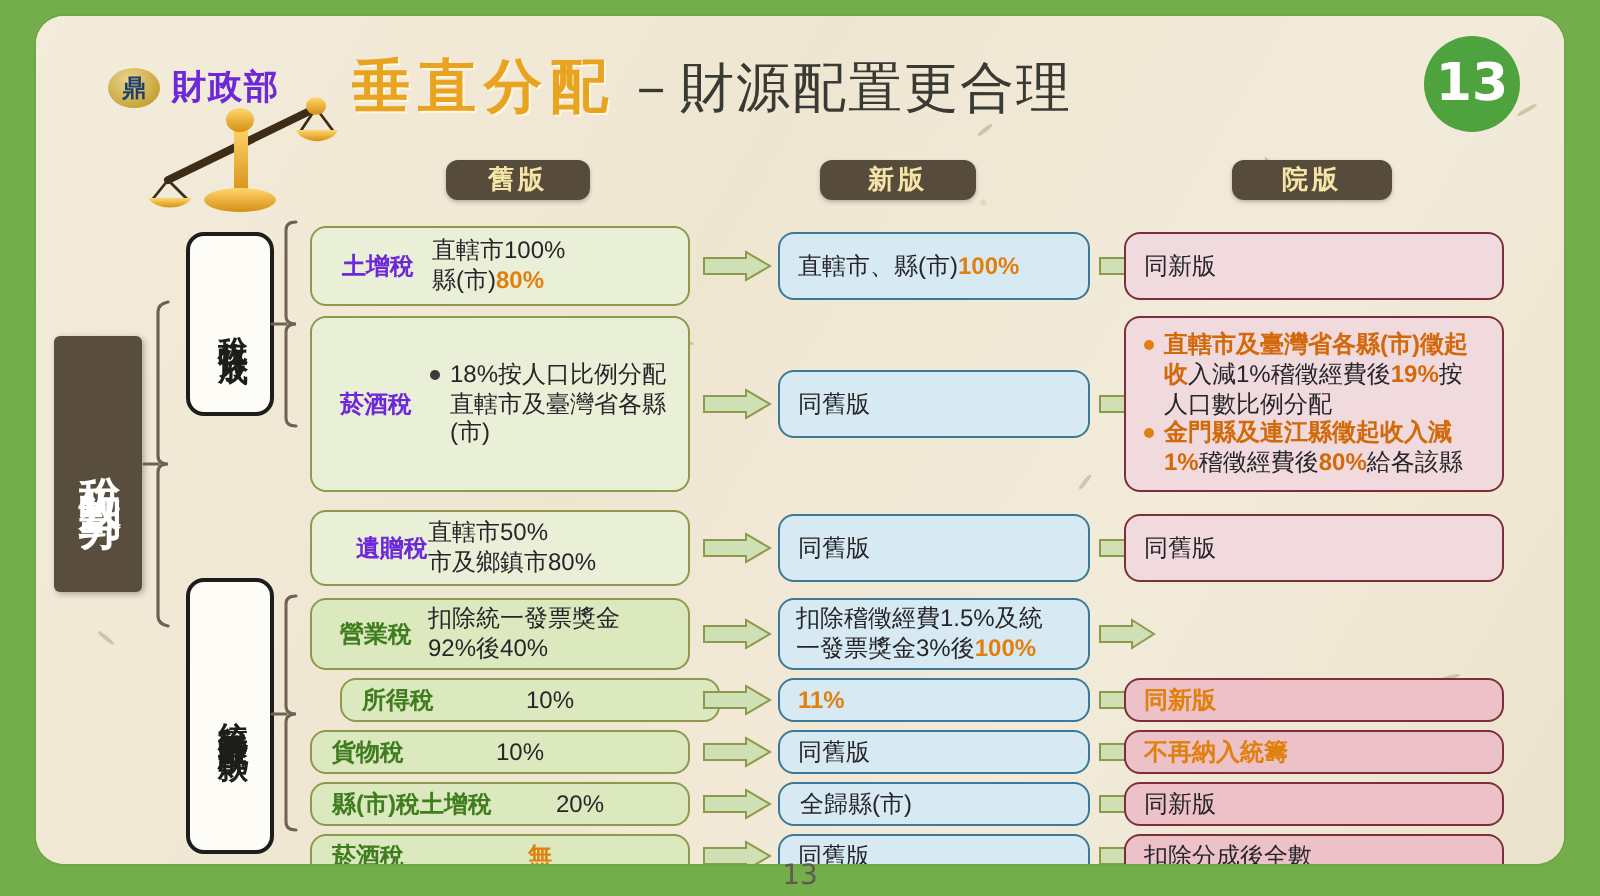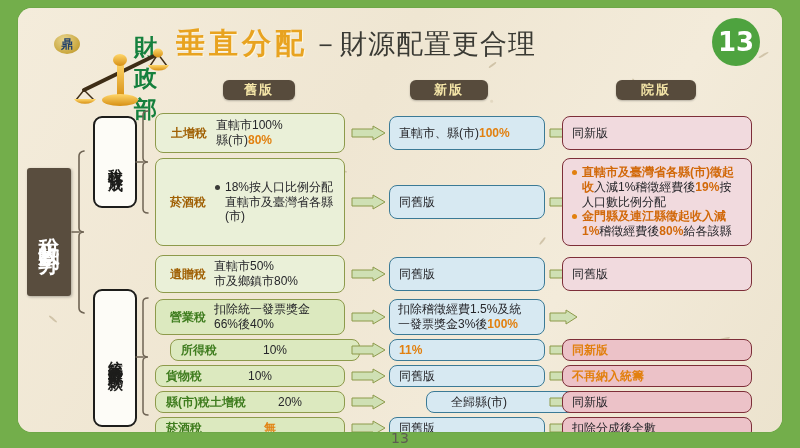--- a/index.html
+++ b/index.html
@@ -30,23 +30,22 @@
 
   
   .logo-wrap{position:absolute;left:26px;top:14px;width:130px;height:72px;}
   .seal{
     position:absolute;left:10px;top:12px;width:26px;height:20px;border-radius:50%;
     background:radial-gradient(ellipse at 40% 30%,#e8d58f,#c9a63c 70%,#a8832a);
     display:flex;align-items:center;justify-content:center;
     font-size:12px;color:#1f3f6b;font-weight:bold;line-height:1;
   }
   .ministry{
-    position:absolute;left:42px;top:10px;font-size:23px;color:#15803d;font-weight:bold;
+    position:absolute;left:42px;top:10px;font-size:17px;color:#6d28d9;font-weight:bold;
     letter-spacing:1px;
-    margin-left:48px;
   }
   .scale-svg{position:absolute;left:28px;top:22px;}
 
   .title{
     position:absolute;left:158px;top:6px;width:560px;height:60px;
     display:flex;align-items:center;
   }
   .title-main{
     font-family:"DejaVu Serif","Liberation Serif",serif;
     font-size:29px;color:#e8a320;font-weight:bold;letter-spacing:4px;
@@ -92,21 +91,21 @@
   }
   .old{
     border:1.6px solid #8d9a4b;background:#eaf0d8;
   }
   .old.mid{background:#dce9bf;}
   .new{border:1.6px solid #3b7a96;background:#d7e9f2;}
   .yuan{border:1.6px solid #7d2e38;background:#f1dade;}
   .yuan.strong{background:#ecc2c8;}
 
   .tax{
-    color:#a16207;font-weight:bold;font-size:12px;white-space:nowrap;
+    color:#6d28d9;font-weight:bold;font-size:12px;white-space:nowrap;
   }
   .tax.green{color:#3f7d1f;}
   .txt{font-size:12px;color:#26262a;line-height:1.25;}
   .hl{color:#e2800f;font-weight:bold;}
   .ob{color:#d2690a;font-weight:bold;}
 
   ul.bul{margin:0;padding:0 0 0 11px;list-style:none;}
   ul.bul li{position:relative;line-height:1.22;margin:0;}
   ul.bul li:before{
     content:"";position:absolute;left:-10px;top:5px;width:5px;height:5px;border-radius:50%;
@@ -231,21 +230,21 @@
     <path d="M1 4 H17 V1 L28 8 L17 15 V12 H1 Z" fill="#cfe0b4" stroke="#8d9a4b" stroke-width="1"></path>
   </svg>
   <div class="box yuan" style="left:544px;top:150px;width:190px;height:88px;padding:0 8px;">
     <ul class="bul txt orange" style="flex:1;">
       <li><span class="ob">直轄市及臺灣省各縣(市)徵起收</span>入減1%稽徵經費後<span class="ob">19%</span>按人口數比例分配</li>
       <li><span class="ob">金門縣及連江縣徵起收入減1%</span>稽徵經費後<span class="ob">80%</span>給各該縣</li>
     </ul>
   </div>
 
   <div class="box old" style="left:137px;top:247px;width:190px;height:38px;padding:0 6px;">
-    <span class="tax" style="width:52px;text-align:center;">遺贈稅</span>
+    <span class="tax" style="width:52px;text-align:right;">遺贈稅</span>
     <span class="txt">
       <span>直轄市50%</span><br>
       <span>市及鄉鎮市80%</span>
     </span>
   </div>
   <svg class="arrow" style="left:333px;top:258px;" width="36" height="16">
     <path d="M1 4 H22 V1 L34 8 L22 15 V12 H1 Z" fill="#cfe0b4" stroke="#8d9a4b" stroke-width="1"></path>
   </svg>
   <div class="box new" style="left:371px;top:249px;width:156px;height:34px;padding:0 9px;">
     <span class="txt">同舊版</span>
@@ -254,21 +253,21 @@
     <path d="M1 4 H17 V1 L28 8 L17 15 V12 H1 Z" fill="#cfe0b4" stroke="#8d9a4b" stroke-width="1"></path>
   </svg>
   <div class="box yuan" style="left:544px;top:249px;width:190px;height:34px;padding:0 9px;">
     <span class="txt">同舊版</span>
   </div>
 
   <div class="box old mid" style="left:137px;top:291px;width:190px;height:36px;padding:0 6px;">
     <span class="tax green" style="width:52px;text-align:center;">營業稅</span>
     <span class="txt">
       <span>扣除統一發票獎金</span><br>
-      <span>66%後40%</span>
+      <span>92%後40%</span>
     </span>
   </div>
   <svg class="arrow" style="left:333px;top:301px;" width="36" height="16">
     <path d="M1 4 H22 V1 L34 8 L22 15 V12 H1 Z" fill="#cfe0b4" stroke="#8d9a4b" stroke-width="1"></path>
   </svg>
   <div class="box new" style="left:371px;top:291px;width:156px;height:36px;padding:0 8px;">
     <span class="txt">
       <span>扣除稽徵經費1.5%及統</span><br>
       一發票獎金3%後<span class="hl">100%</span>
     </span>
@@ -311,21 +310,21 @@
     <span class="txt hl">不再納入統籌</span>
   </div>
 
   <div class="box old mid" style="left:137px;top:383px;width:190px;height:22px;padding:0 6px;">
     <span class="tax green" style="width:112px;text-align:left;padding-left:4px;">縣(市)稅土增稅</span>
     <span class="txt">20%</span>
   </div>
   <svg class="arrow" style="left:333px;top:386px;" width="36" height="16">
     <path d="M1 4 H22 V1 L34 8 L22 15 V12 H1 Z" fill="#cfe0b4" stroke="#8d9a4b" stroke-width="1"></path>
   </svg>
-  <div class="box new" style="left:371px;top:383px;width:156px;height:22px;padding:0 24px;margin-left:37px;">
+  <div class="box new" style="left:371px;top:383px;width:156px;height:22px;padding:0 10px;">
     <span class="txt">全歸縣(市)</span>
   </div>
   <svg class="arrow" style="left:531px;top:386px;" width="30" height="16">
     <path d="M1 4 H17 V1 L28 8 L17 15 V12 H1 Z" fill="#cfe0b4" stroke="#8d9a4b" stroke-width="1"></path>
   </svg>
   <div class="box yuan strong" style="left:544px;top:383px;width:190px;height:22px;padding:0 9px;">
     <span class="txt">同新版</span>
   </div>
 
   <div class="box old mid" style="left:137px;top:409px;width:190px;height:22px;padding:0 6px;">

